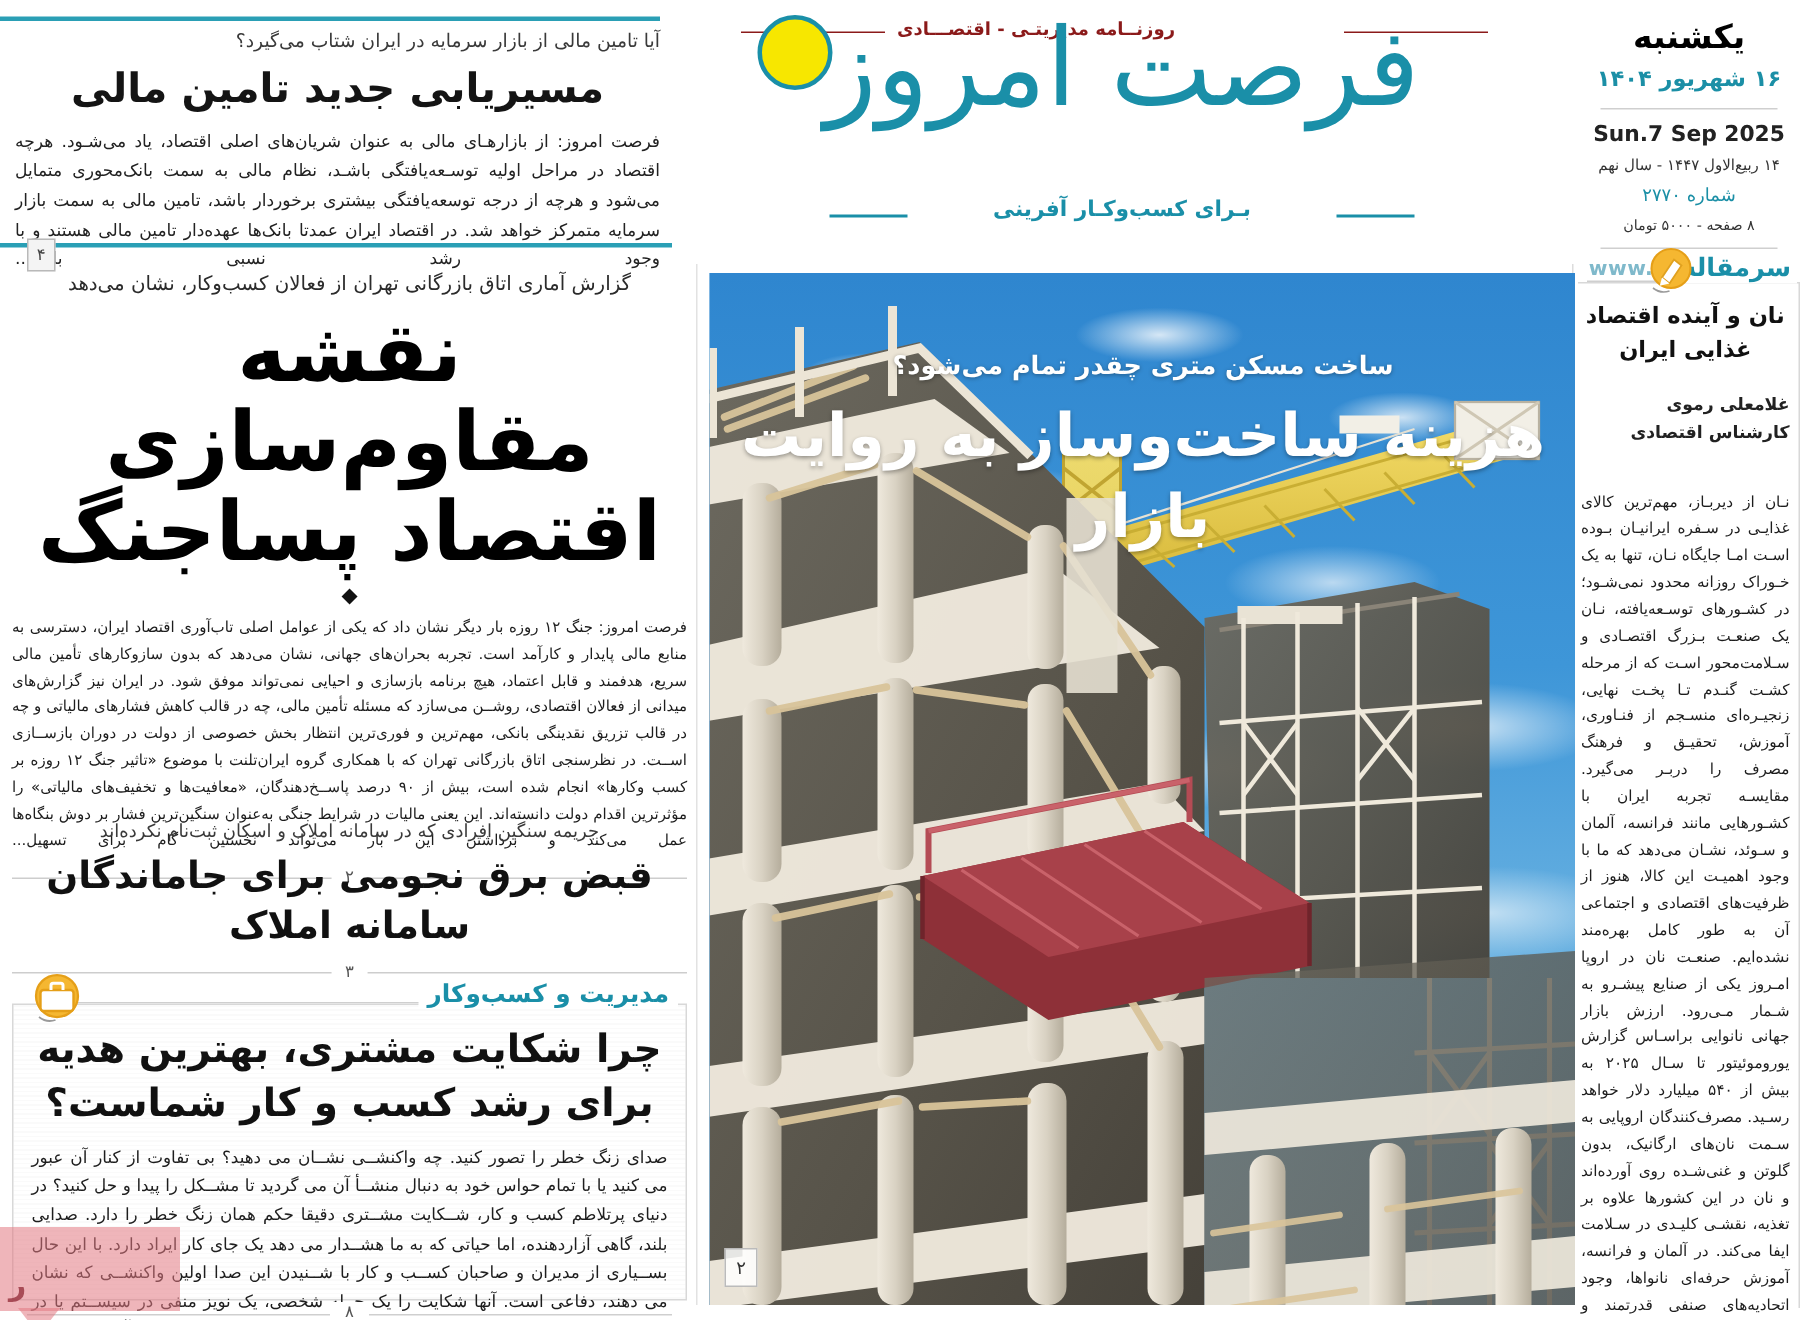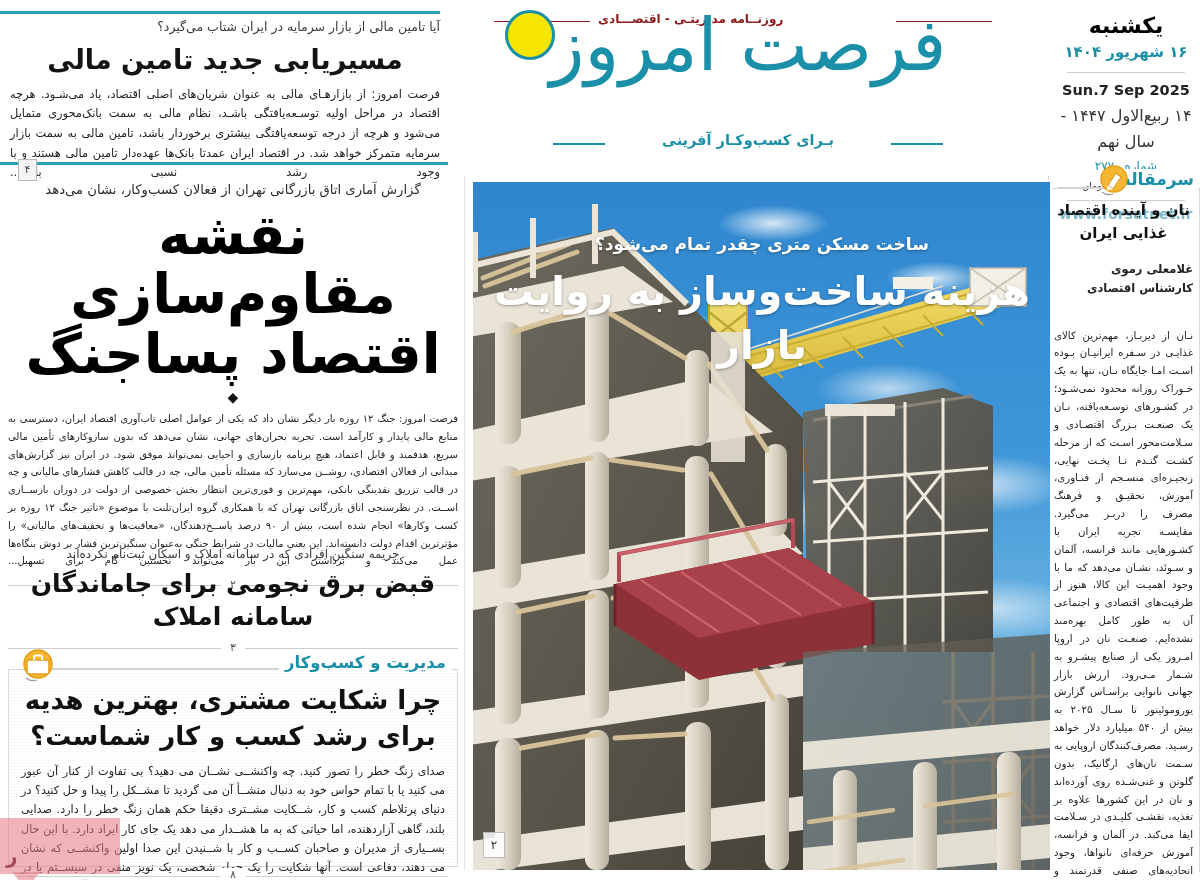--- a/index.html
+++ b/index.html
@@ -70,21 +70,21 @@
   .mast-tagbot::after{
     content:"";position:absolute;left:-60px;top:11px;width:52px;height:2px;background:#1a8fa8;
   }
 
   
   .datepanel{position:absolute;left:0;top:0;width:148px;height:168px;text-align:center;padding-top:10px;box-sizing:border-box;}
   .dp-day{font-size:22px;color:#000000;font-weight:bold;line-height:1.45;}
   .dp-date{font-size:15px;color:#1b8fa6;font-weight:bold;line-height:1.45;}
   .dp-sep{width:118px;height:1px;background:#cfcfcf;margin:8px auto 7px auto;}
   .dp-greg{font-size:14.5px;color:#222;font-weight:bold;line-height:1.5;}
-  .dp-hijri{font-size:16px;color:#333;line-height:1.6;margin-top:2px;}
+  .dp-hijri{font-size:10px;color:#333;line-height:1.6;margin-top:2px;}
   .dp-num{font-size:12px;color:#1b8fa6;line-height:1.6;margin-top:2px;}
   .dp-price{font-size:9.5px;color:#333;line-height:1.6;margin-top:2px;}
   .dp-sep2{width:118px;height:1px;background:#cfcfcf;margin:7px auto 5px auto;}
   .dp-url{font-size:13.5px;color:#7fb9cb;letter-spacing:0.3px;direction:ltr;font-weight:bold;}
 
   
   .photo{
     position:absolute;left:473px;top:182px;width:577px;height:688px;
     overflow:hidden;background:#3b8fd4;
   }

